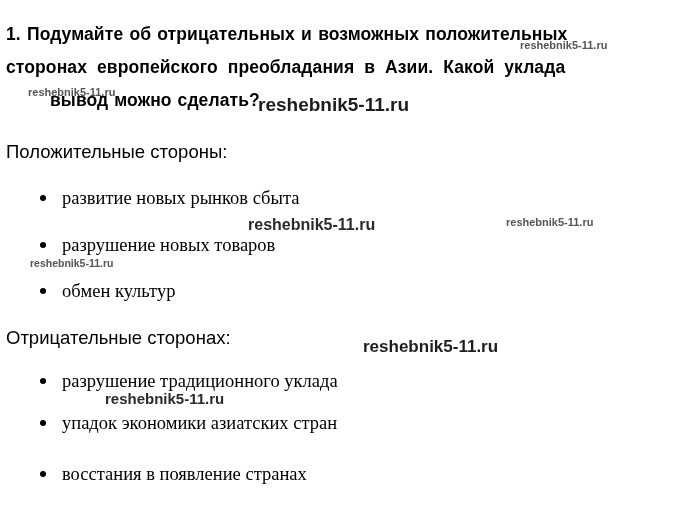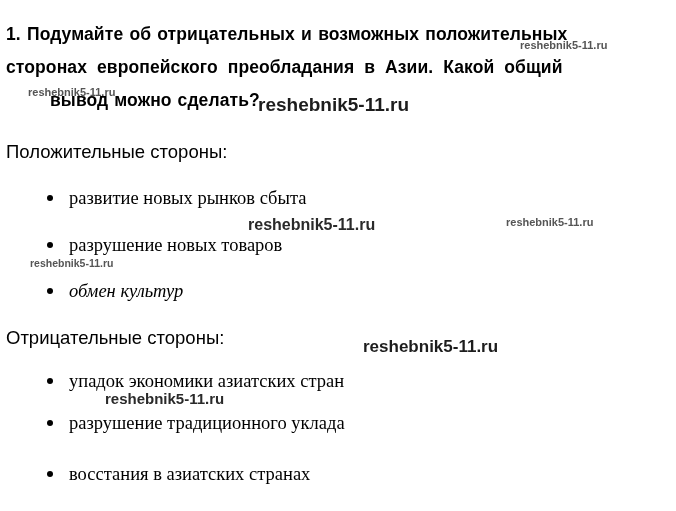--- a/index.html
+++ b/index.html
@@ -42,21 +42,21 @@
   .q-line3 { word-spacing: 1.0px; margin-left: 44px; }
 
   .section-head {
     font-family: Liberation Sans, sans-serif;
     font-size: 18.5px;
     line-height: 24px;
     margin: 23px 0 0 2px;
   }
   .bullet-list {
     list-style: none;
-    margin: 7px;
+    margin: 0;
     padding: 0;
   }
   .bullet-list li {
     position: relative;
     font-family: "Liberation Serif", serif;
     font-size: 18.5px;
     line-height: 24px;
     padding-left: 58px;
     margin-top: 23px;
   }
@@ -65,21 +65,21 @@
     position: absolute;
     left: 36px;
     top: 9px;
     width: 6px;
     height: 6px;
     background: #000;
     border-radius: 50%;
   }
   .list-pos li:nth-child(1) { margin-top: 22px; }
   .list-pos li:nth-child(2) { margin-top: 23px; }
-  .list-pos li:nth-child(3) { margin-top: 22px; font-style: italic; }
+  .list-pos li:nth-child(3) { margin-top: 22px; }
 
   .list-neg li:nth-child(1) { margin-top: 19px; }
   .list-neg li:nth-child(2) { margin-top: 18px; }
   .list-neg li:nth-child(3) { margin-top: 27px; }
 
   .watermark {
     position: absolute;
     font-family: Liberation Sans, sans-serif;
     font-weight: bold;
     color: #3a3a3a;
@@ -95,36 +95,36 @@
   .wm7 { left: 363px; top: 337px; font-size: 17px; color: #1d1d1d; }
   .wm8 { left: 105px; top: 390px; font-size: 15px; color: #2a2a2a; }
 </style>
 </head>
 <body>
 
 <div class="page">
 
   <div class="question">
     <span class="ln q-line1">1. Подумайте об отрицательных и возможных положительных</span>
-    <span class="ln q-line2">сторонах европейского преобладания в Азии. Какой общий</span>
+    <span class="ln q-line2">сторонах европейского преобладания в Азии. Какой уклада</span>
     <span class="ln q-line3">вывод можно сделать?</span>
   </div>
 
   <div class="section-head">Положительные стороны:</div>
   <ul class="bullet-list list-pos">
     <li>развитие новых рынков сбыта</li>
     <li>разрушение новых товаров</li>
     <li>обмен культур</li>
   </ul>
 
-  <div class="section-head">Отрицательные стороны:</div>
+  <div class="section-head">Отрицательные сторонах:</div>
   <ul class="bullet-list list-neg">
+    <li>разрушение традиционного уклада</li>
     <li>упадок экономики азиатских стран</li>
-    <li>разрушение традиционного уклада</li>
-    <li>восстания в азиатских странах</li>
+    <li>восстания в появление странах</li>
   </ul>
 
   <div class="watermark wm1">reshebnik5-11.ru</div>
   <div class="watermark wm2">reshebnik5-11.ru</div>
   <div class="watermark wm3">reshebnik5-11.ru</div>
   <div class="watermark wm4">reshebnik5-11.ru</div>
   <div class="watermark wm5">reshebnik5-11.ru</div>
   <div class="watermark wm6">reshebnik5-11.ru</div>
   <div class="watermark wm7">reshebnik5-11.ru</div>
   <div class="watermark wm8">reshebnik5-11.ru</div>

